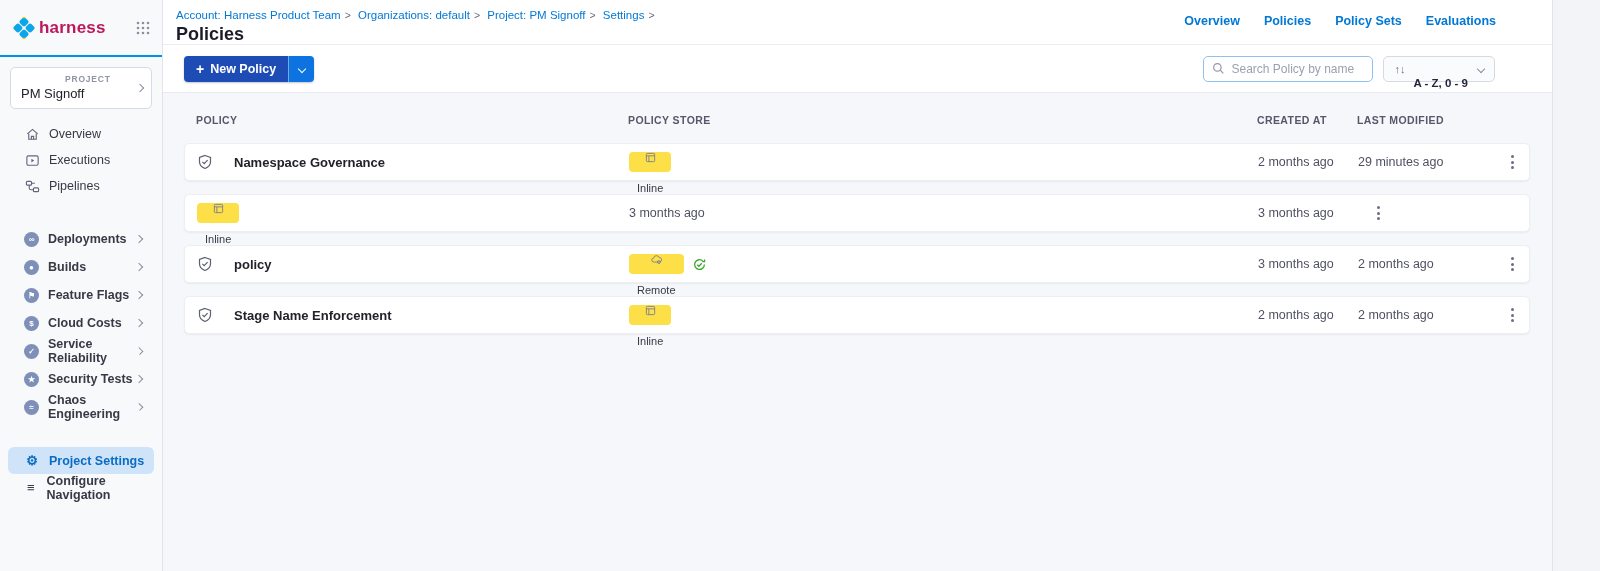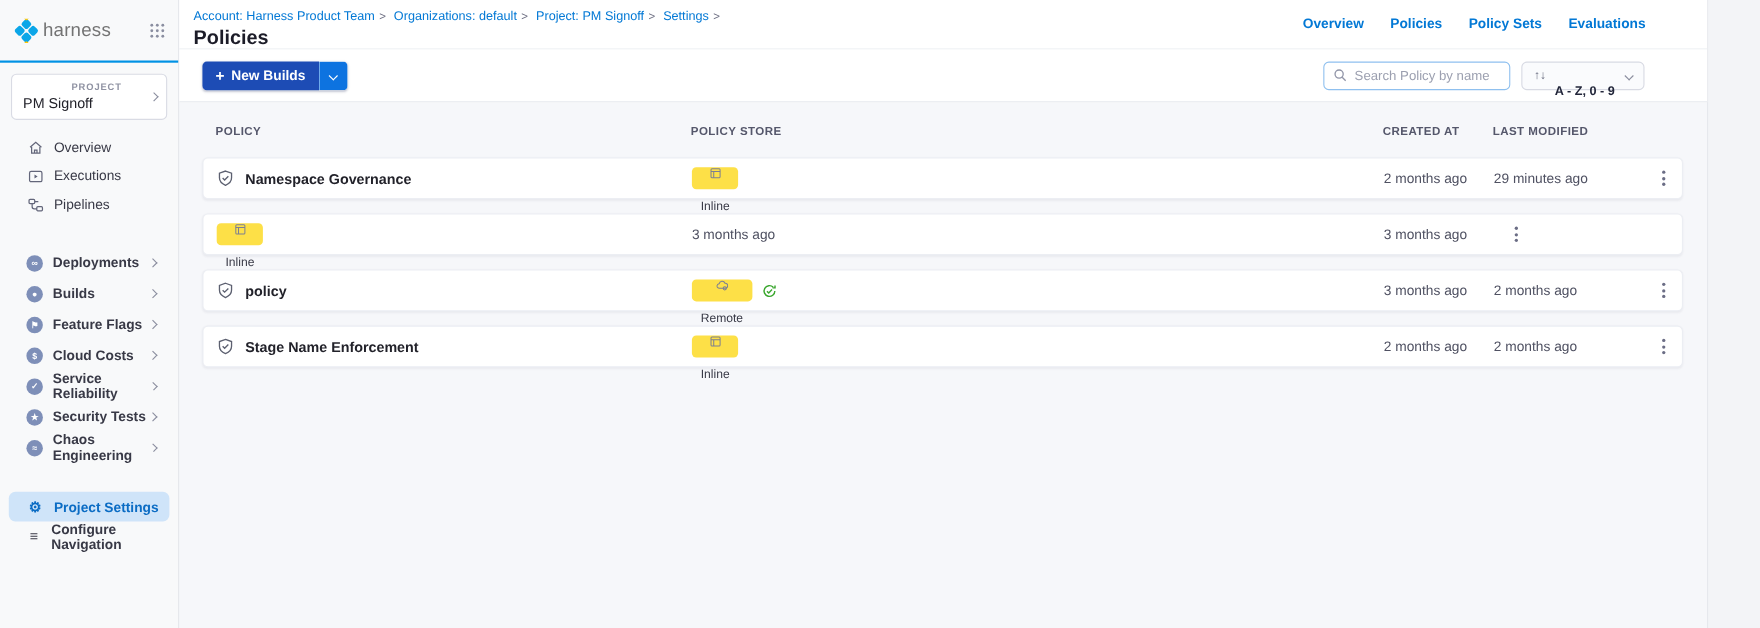--- a/index.html
+++ b/index.html
@@ -3,21 +3,21 @@
 <meta charset="utf-8">
 <style>
   * { margin:0; padding:0; box-sizing:border-box; }
   html,body { width:1600px; height:571px; overflow:hidden; font-family:"Liberation Sans", sans-serif; background:#f4f5f8; }
   body { display:flex; }
 
   
   .sidebar { width:163px; flex:none; background:#f8f9fa; border-right:1px solid #e2e4e9; display:flex; flex-direction:column; }
   .logo-row { height:57px; display:flex; align-items:center; padding:0 12px 0 13px; border-bottom:2px solid #0092e4; }
   .logo-mark { width:22px; height:22px; flex:none; }
-  .logo-text { font-size:17px; font-weight:normal; color:#737373; margin-left:4px; letter-spacing:.2px; }
+  .logo-text { font-size:17px; font-weight:bold; color:#be185d; margin-left:4px; letter-spacing:.2px; }
   .grid-icon { margin-left:auto; width:14px; height:14px; }
   .project-card { margin:10px 10px 12px 10px; background:#fff; border:1px solid #d9dbe4; border-radius:5px; padding:6px 8px 7px 10px; display:flex; align-items:center; cursor:pointer; }
   .project-meta { flex:1; }
   .project-label { font-size:8.5px; letter-spacing:.8px; color:#9093a3; font-weight:bold;margin-left:44px; }
   .project-name { font-size:13px; color:#22222a; margin-top:2px; }
   .chev { display:inline-block; width:6px; height:6px; border-right:1.6px solid currentColor; border-bottom:1.6px solid currentColor; }
   .chev.right { transform:rotate(-45deg); }
   .chev.down { transform:rotate(45deg); }
   .nav-item { height:26px; display:flex; align-items:center; padding-left:24px; font-size:12.5px; color:#383946; cursor:pointer; }
   .nav-item .nav-icon { width:16px; height:16px; margin-right:9px; flex:none; display:flex; align-items:center; justify-content:center; color:#63667a; }
@@ -52,21 +52,21 @@
   .sort-btn { margin-left:10px; height:26px; background:#fafbfd; border:1px solid #d8dae3; border-radius:5px; display:flex; align-items:center; padding:0 10px; cursor:pointer; gap:8px; }
   .sort-arrows { font-size:11px; color:#6b6f82; }
   .sort-label { font-size:11.5px; color:#22263a; font-weight:bold;margin-top:28px; }
   .sort-btn .chev { color:#8a8d9e; margin-left:2px; }
 
   .content { flex:1; padding:20px 22px 0 21px; }
   .tgrid { display:grid; grid-template-columns:432px 629px 100px 134px 40px; align-items:center; }
   .thead { padding-left:12px; height:14px; margin-bottom:16px; }
   .th { font-size:10.5px; font-weight:bold; letter-spacing:.4px; color:#55576b; }
   .row-card { background:#fff; border:1px solid #eceef3; border-radius:5px; height:38px; margin-bottom:13px; padding-left:12px; box-shadow:0 1px 2px rgba(40,41,61,.06); cursor:pointer; }
-  .cell-name { display:flex; align-items:center; gap:10px; }
+  .cell-name { display:flex; align-items:center; gap:21px; }
   .row-name { font-size:13px; font-weight:bold; color:#22222a; }
   .cell-store { display:flex; align-items:center; gap:8px; }
   .badge { background:#fde047; border-radius:4px; height:20px; display:flex; align-items:center; padding:0 8px; gap:19px;flex-direction:column; }
   .badge-label { font-size:11px; color:#383946; }
   .time { font-size:12.5px; color:#4f5162; }
   .kebab { width:24px; height:24px; display:flex; flex-direction:column; align-items:center; justify-content:center; gap:2.5px; cursor:pointer; margin-left:8px; }
   .kebab i { width:3px; height:3px; border-radius:50%; background:#6b6d85; }
 </style>
 </head>
 <body>
@@ -206,21 +206,21 @@
       <a>Policies</a>
       <a>Policy Sets</a>
       <a>Evaluations</a>
     </div>
   </div>
 
   <div class="toolbar">
     <div class="btn-split">
       <div class="btn-main">
         <span class="btn-plus">+</span>
-        <span>New Builds</span>
+        <span>New Policy</span>
       </div>
       <div class="btn-caret">
         <span class="chev down"></span>
       </div>
     </div>
 
     <div class="search-wrap">
       <span style="display:flex;">
         <svg viewBox="0 0 14 14" width="13" height="13" fill="none" stroke="#9195a8" stroke-width="1.3">
           <circle cx="5.8" cy="5.8" r="4"></circle>

